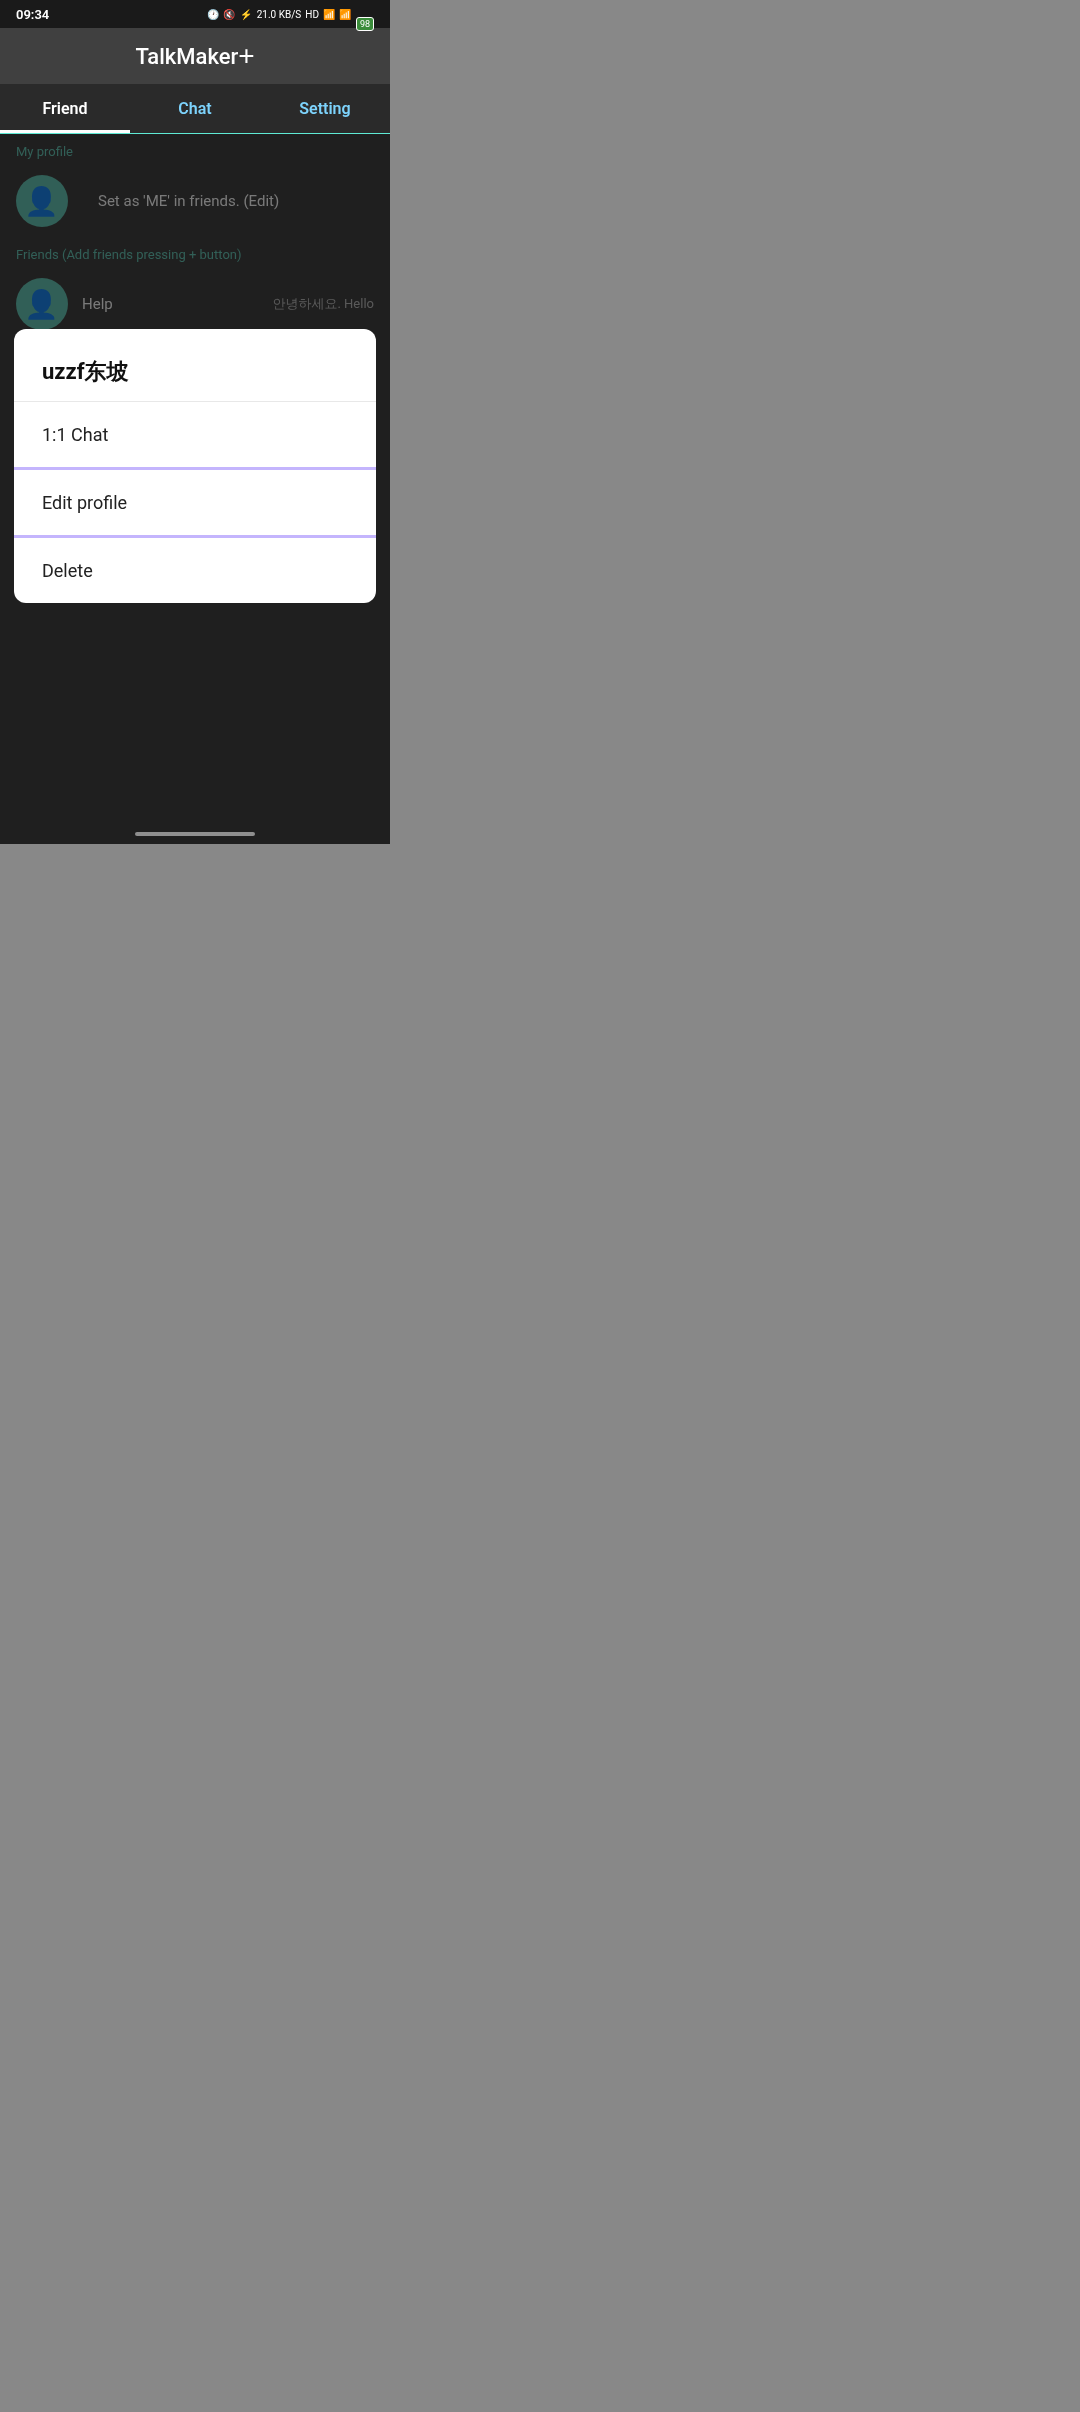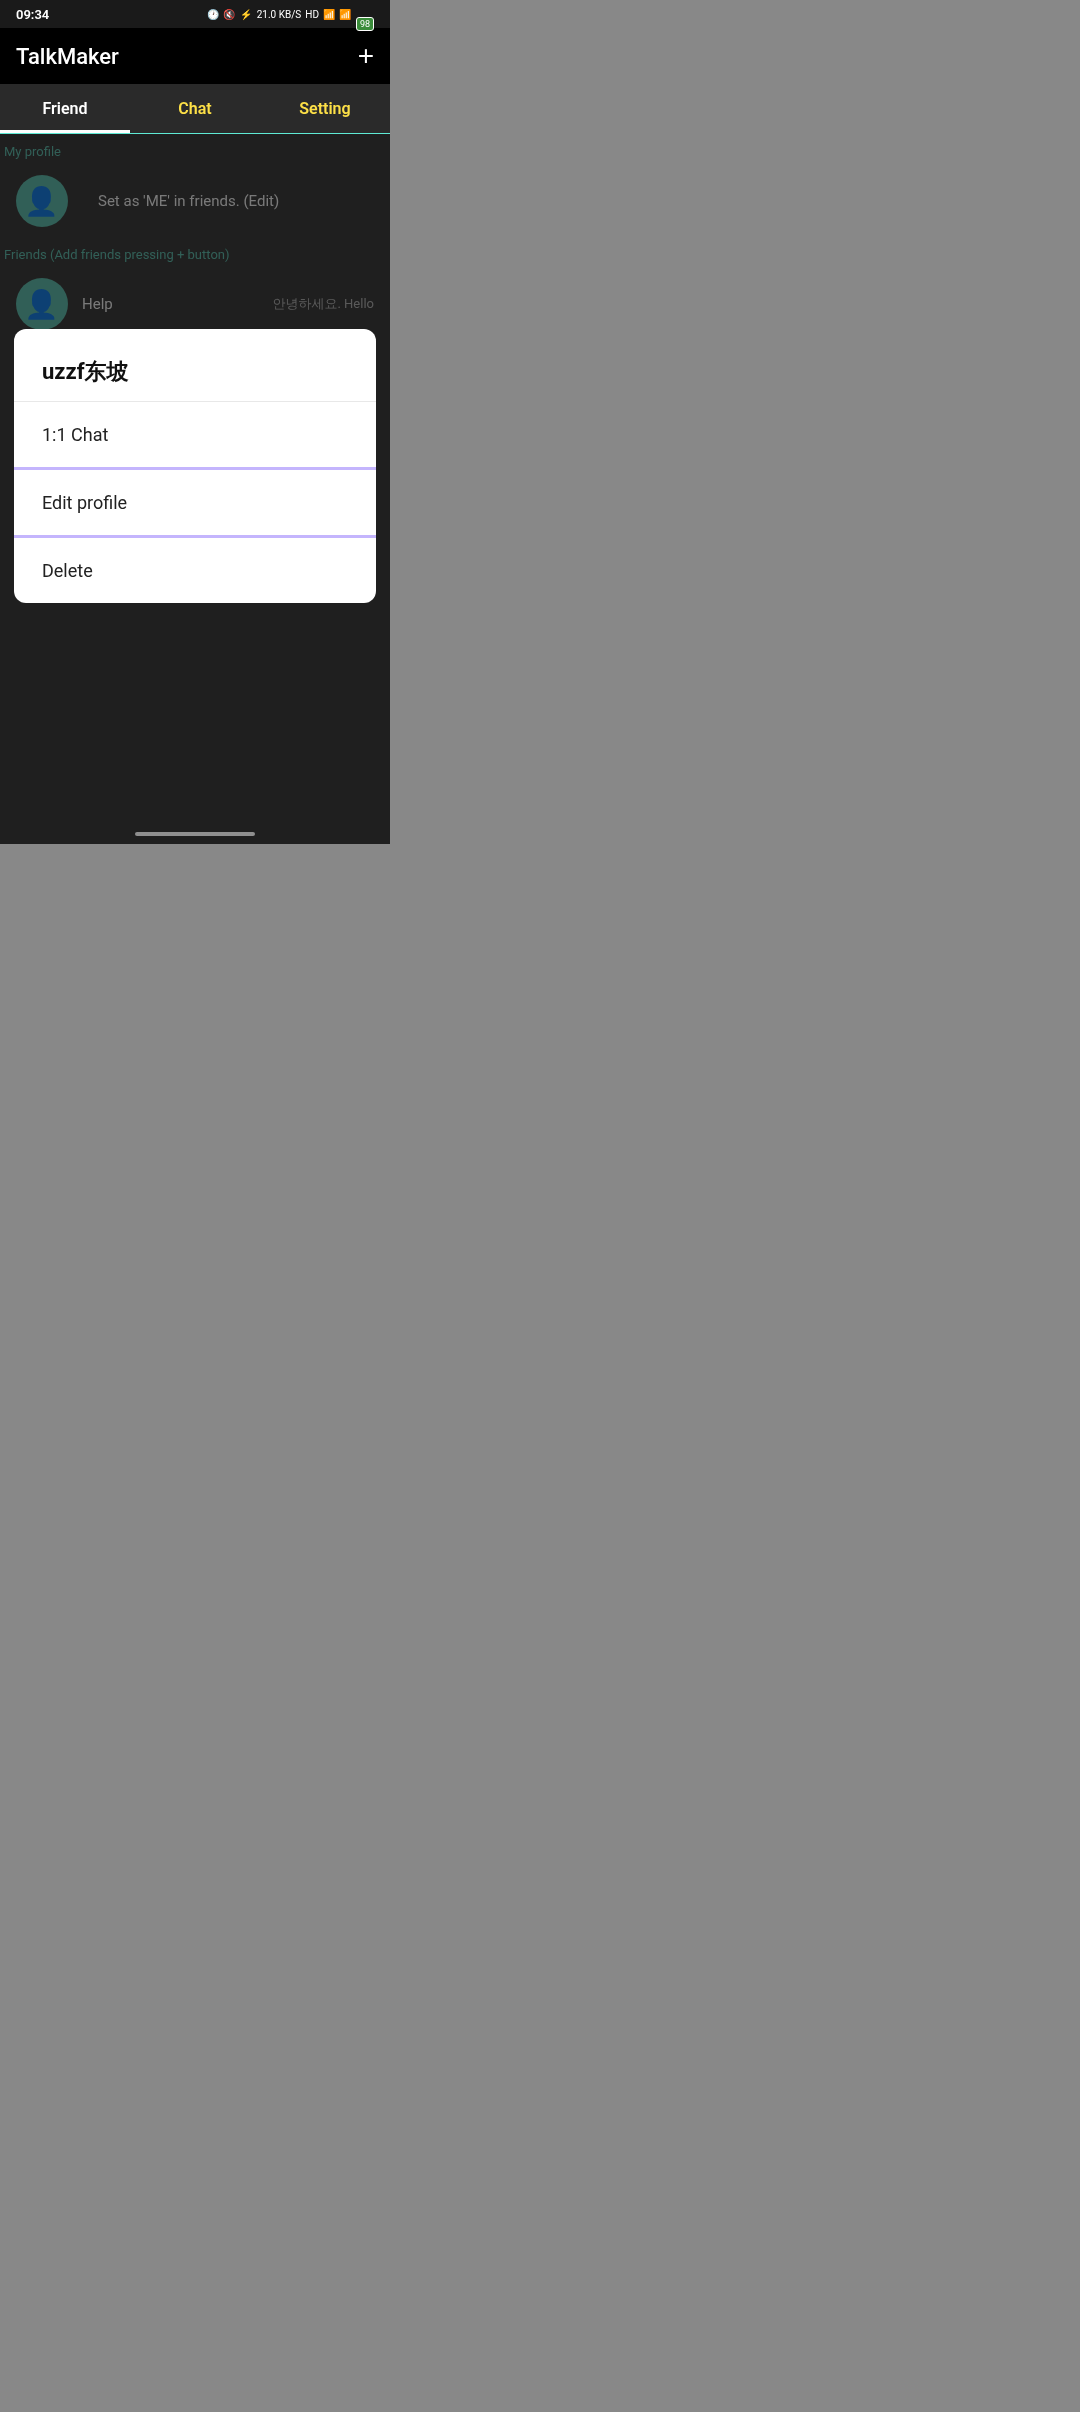--- a/index.html
+++ b/index.html
@@ -41,24 +41,24 @@
       display: flex;
       align-items: center;
       gap: 4px;
       font-size: 10px;
     }
 
     
     .app-bar {
       width: 100%;
       height: 56px;
-      background: #000000;
-      display: flex;
-      align-items: center;
-      justify-content: space-between;
+      background: #404040;
+      display: flex;
+      align-items: center;
+      justify-content: center;
       padding: 0 16px;
     }
 
     .app-title {
       color: white;
       font-size: 22px;
       font-weight: 500;
     }
 
     .add-button {
@@ -79,21 +79,21 @@
       display: flex;
       align-items: stretch;
       border-bottom: 1px solid #5eead4;
     }
 
     .tab {
       flex: 1;
       display: flex;
       align-items: center;
       justify-content: center;
-      color: #fde047;
+      color: #7dd3fc;
       font-size: 16px;
       font-weight: 600;
       cursor: pointer;
       position: relative;
     }
 
     .tab.active {
       color: white;
     }
 
@@ -110,21 +110,21 @@
     
     .main-content {
       width: 100%;
       background: #3a3a3a;
       position: relative;
     }
 
     .section-label {
       color: #5aad9e;
       font-size: 13px;
-      padding: 10px 4px 6px;
+      padding: 10px 16px 6px;
     }
 
     .profile-row {
       display: flex;
       align-items: center;
       padding: 10px 16px;
       gap: 14px;
     }
 
     .avatar {

